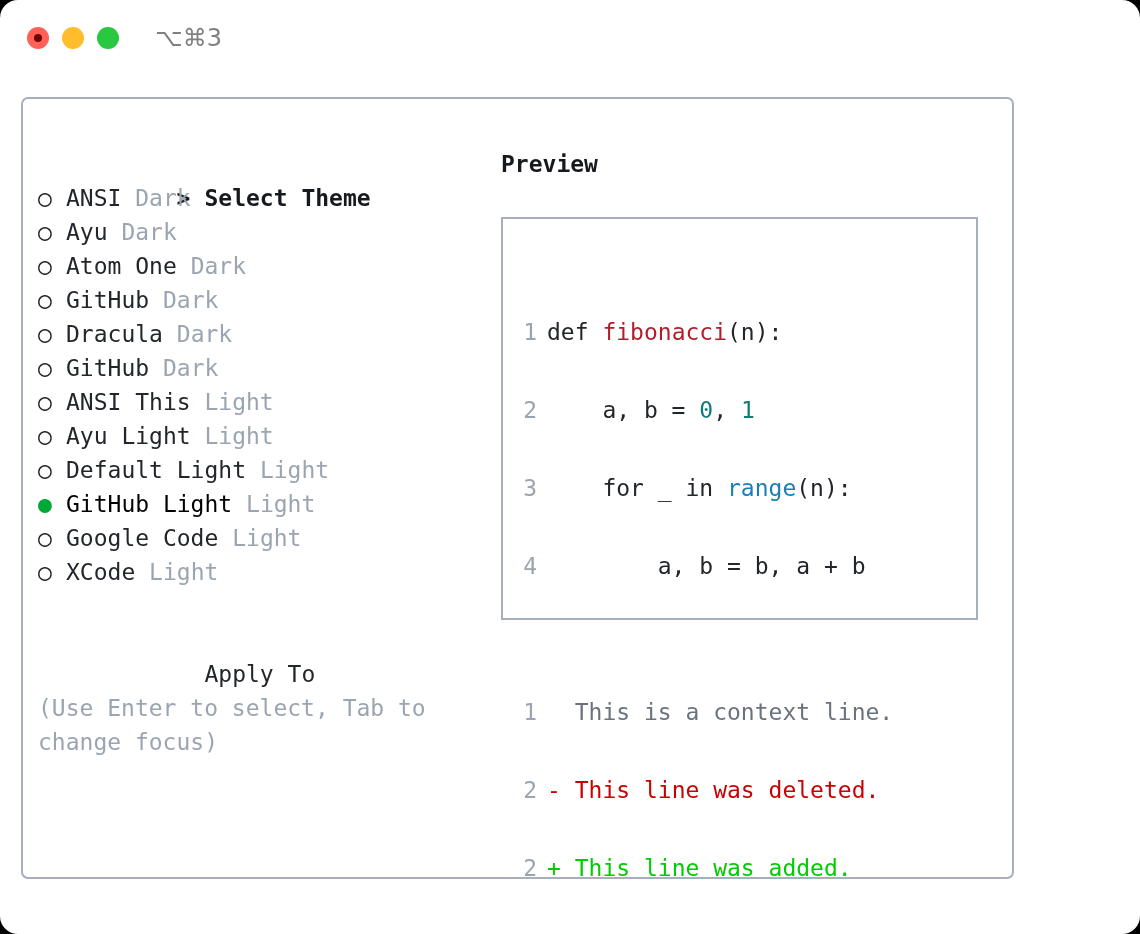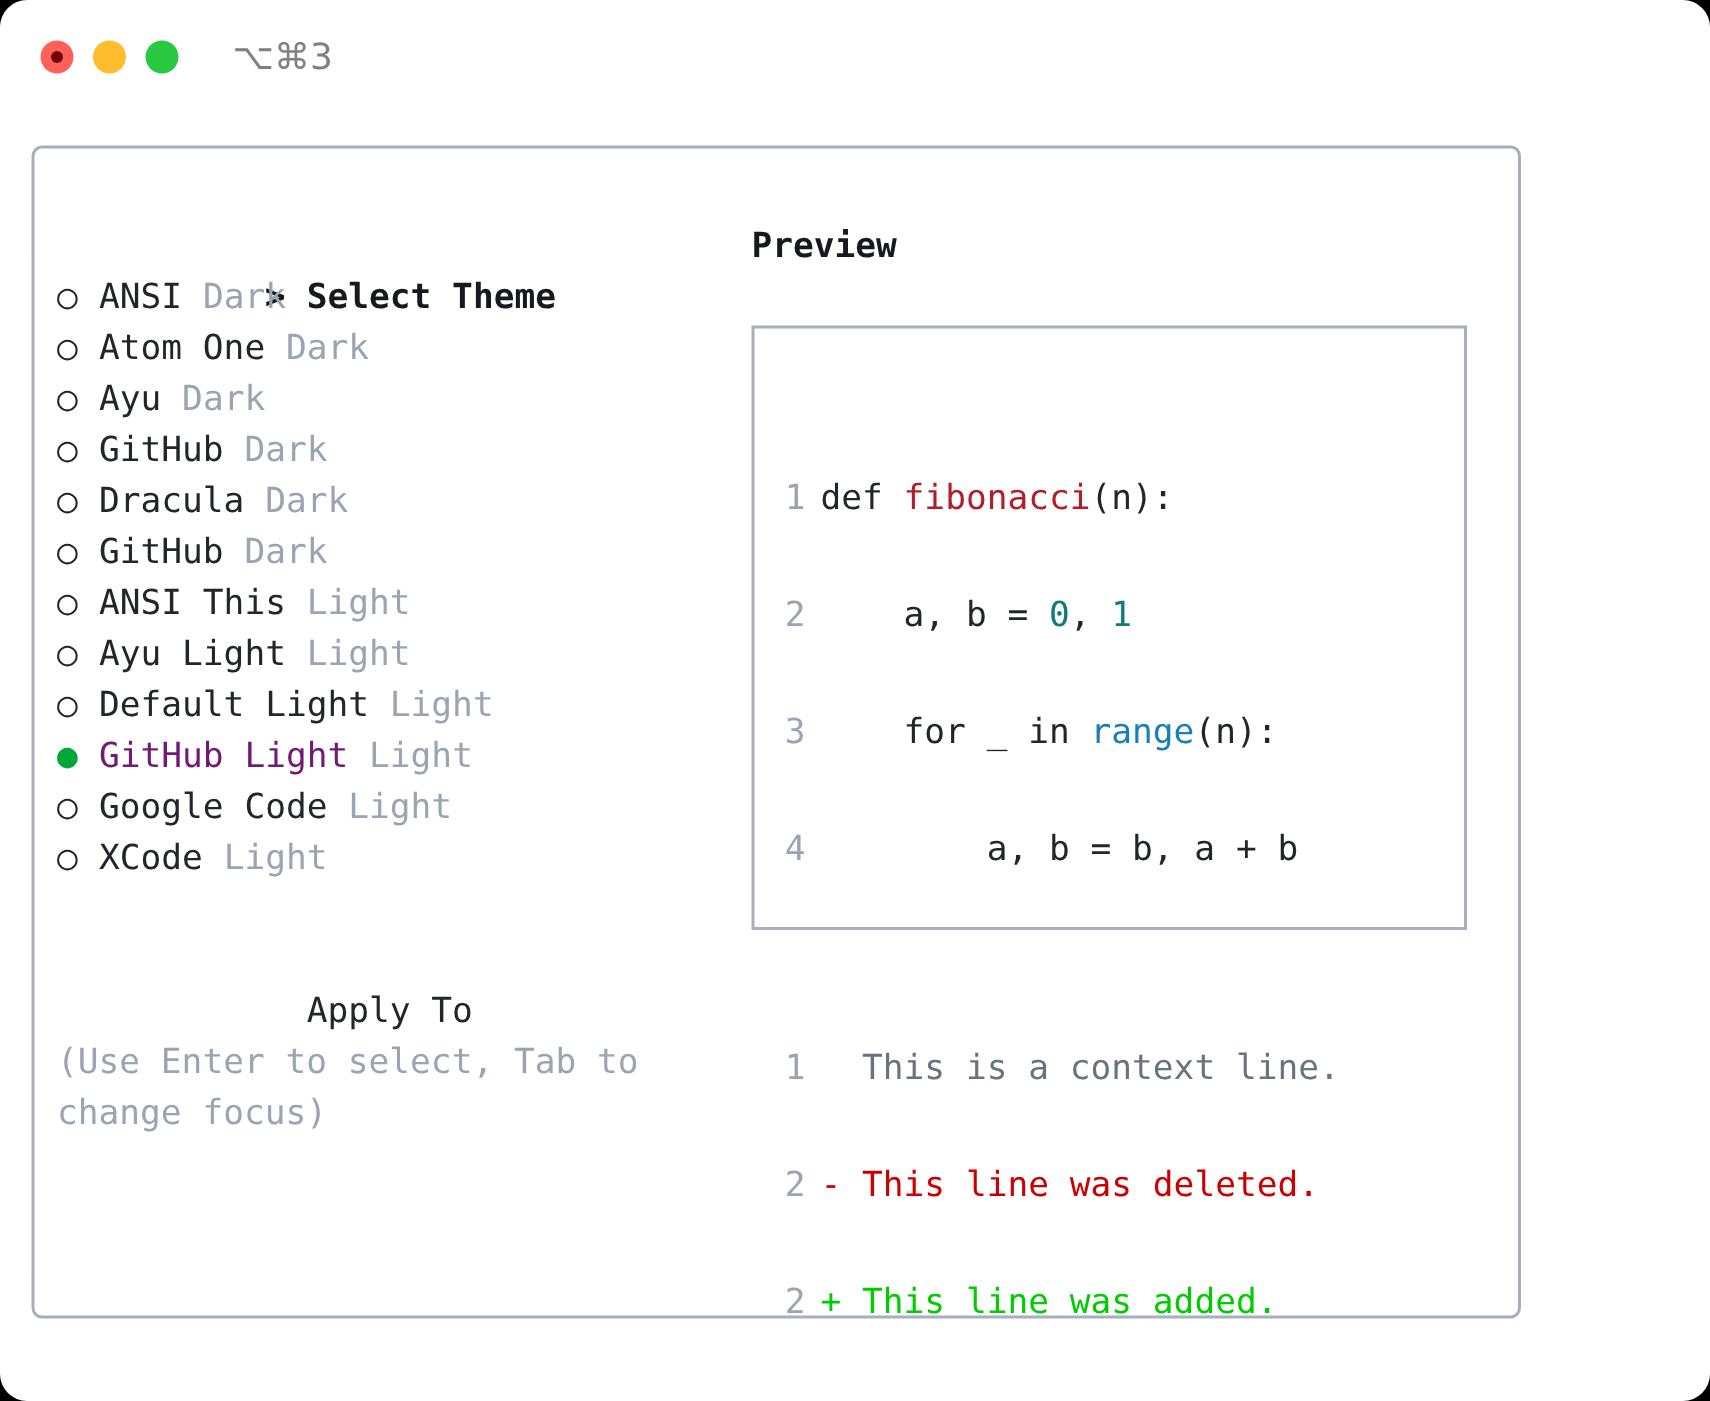--- a/index.html
+++ b/index.html
@@ -110,21 +110,21 @@
 
   .heading-line {
     font-weight: bold;
     color: #16191d;
   }
 
   .tag {
     color: #9aa5b1;
   }
 
-  .row-selected .label { color: #701a75; }
+  .row-selected .label { color: #000000; }
   .row-selected .bullet-col { color: #00a838; }
 
   .spacer-line { height: 34px; }
 
   .hint {
     margin-top: 34px;
     font-size: 23px;
     line-height: 34px;
     color: #9aa5b1;
     width: 420px;
@@ -199,22 +199,22 @@
     <div class="panel-inner">
 
       <div class="left-col">
 
         <div class="list-line heading-line">
           <span class="bullet-col">&gt; </span><span>Select Theme</span>
         </div>
 
         <div id="theme-list">
             <div class="list-line"><span class="bullet-col">○</span><span class="label">ANSI</span><span> </span><span class="tag">Dark</span></div>
+            <div class="list-line"><span class="bullet-col">○</span><span class="label">Ayu</span><span> </span><span class="tag">Dark</span></div>
             <div class="list-line"><span class="bullet-col">○</span><span class="label">Atom One</span><span> </span><span class="tag">Dark</span></div>
-            <div class="list-line"><span class="bullet-col">○</span><span class="label">Ayu</span><span> </span><span class="tag">Dark</span></div>
             <div class="list-line"><span class="bullet-col">○</span><span class="label">GitHub</span><span> </span><span class="tag">Dark</span></div>
             <div class="list-line"><span class="bullet-col">○</span><span class="label">Dracula</span><span> </span><span class="tag">Dark</span></div>
             <div class="list-line"><span class="bullet-col">○</span><span class="label">GitHub</span><span> </span><span class="tag">Dark</span></div>
             <div class="list-line"><span class="bullet-col">○</span><span class="label">ANSI This</span><span> </span><span class="tag">Light</span></div>
             <div class="list-line"><span class="bullet-col">○</span><span class="label">Ayu Light</span><span> </span><span class="tag">Light</span></div>
             <div class="list-line"><span class="bullet-col">○</span><span class="label">Default Light</span><span> </span><span class="tag">Light</span></div>
             <div class="list-line row-selected"><span class="bullet-col">●</span><span class="label">GitHub Light</span><span> </span><span class="tag">Light</span></div>
             <div class="list-line"><span class="bullet-col">○</span><span class="label">Google Code</span><span> </span><span class="tag">Light</span></div>
             <div class="list-line"><span class="bullet-col">○</span><span class="label">XCode</span><span> </span><span class="tag">Light</span></div>
           </div>

